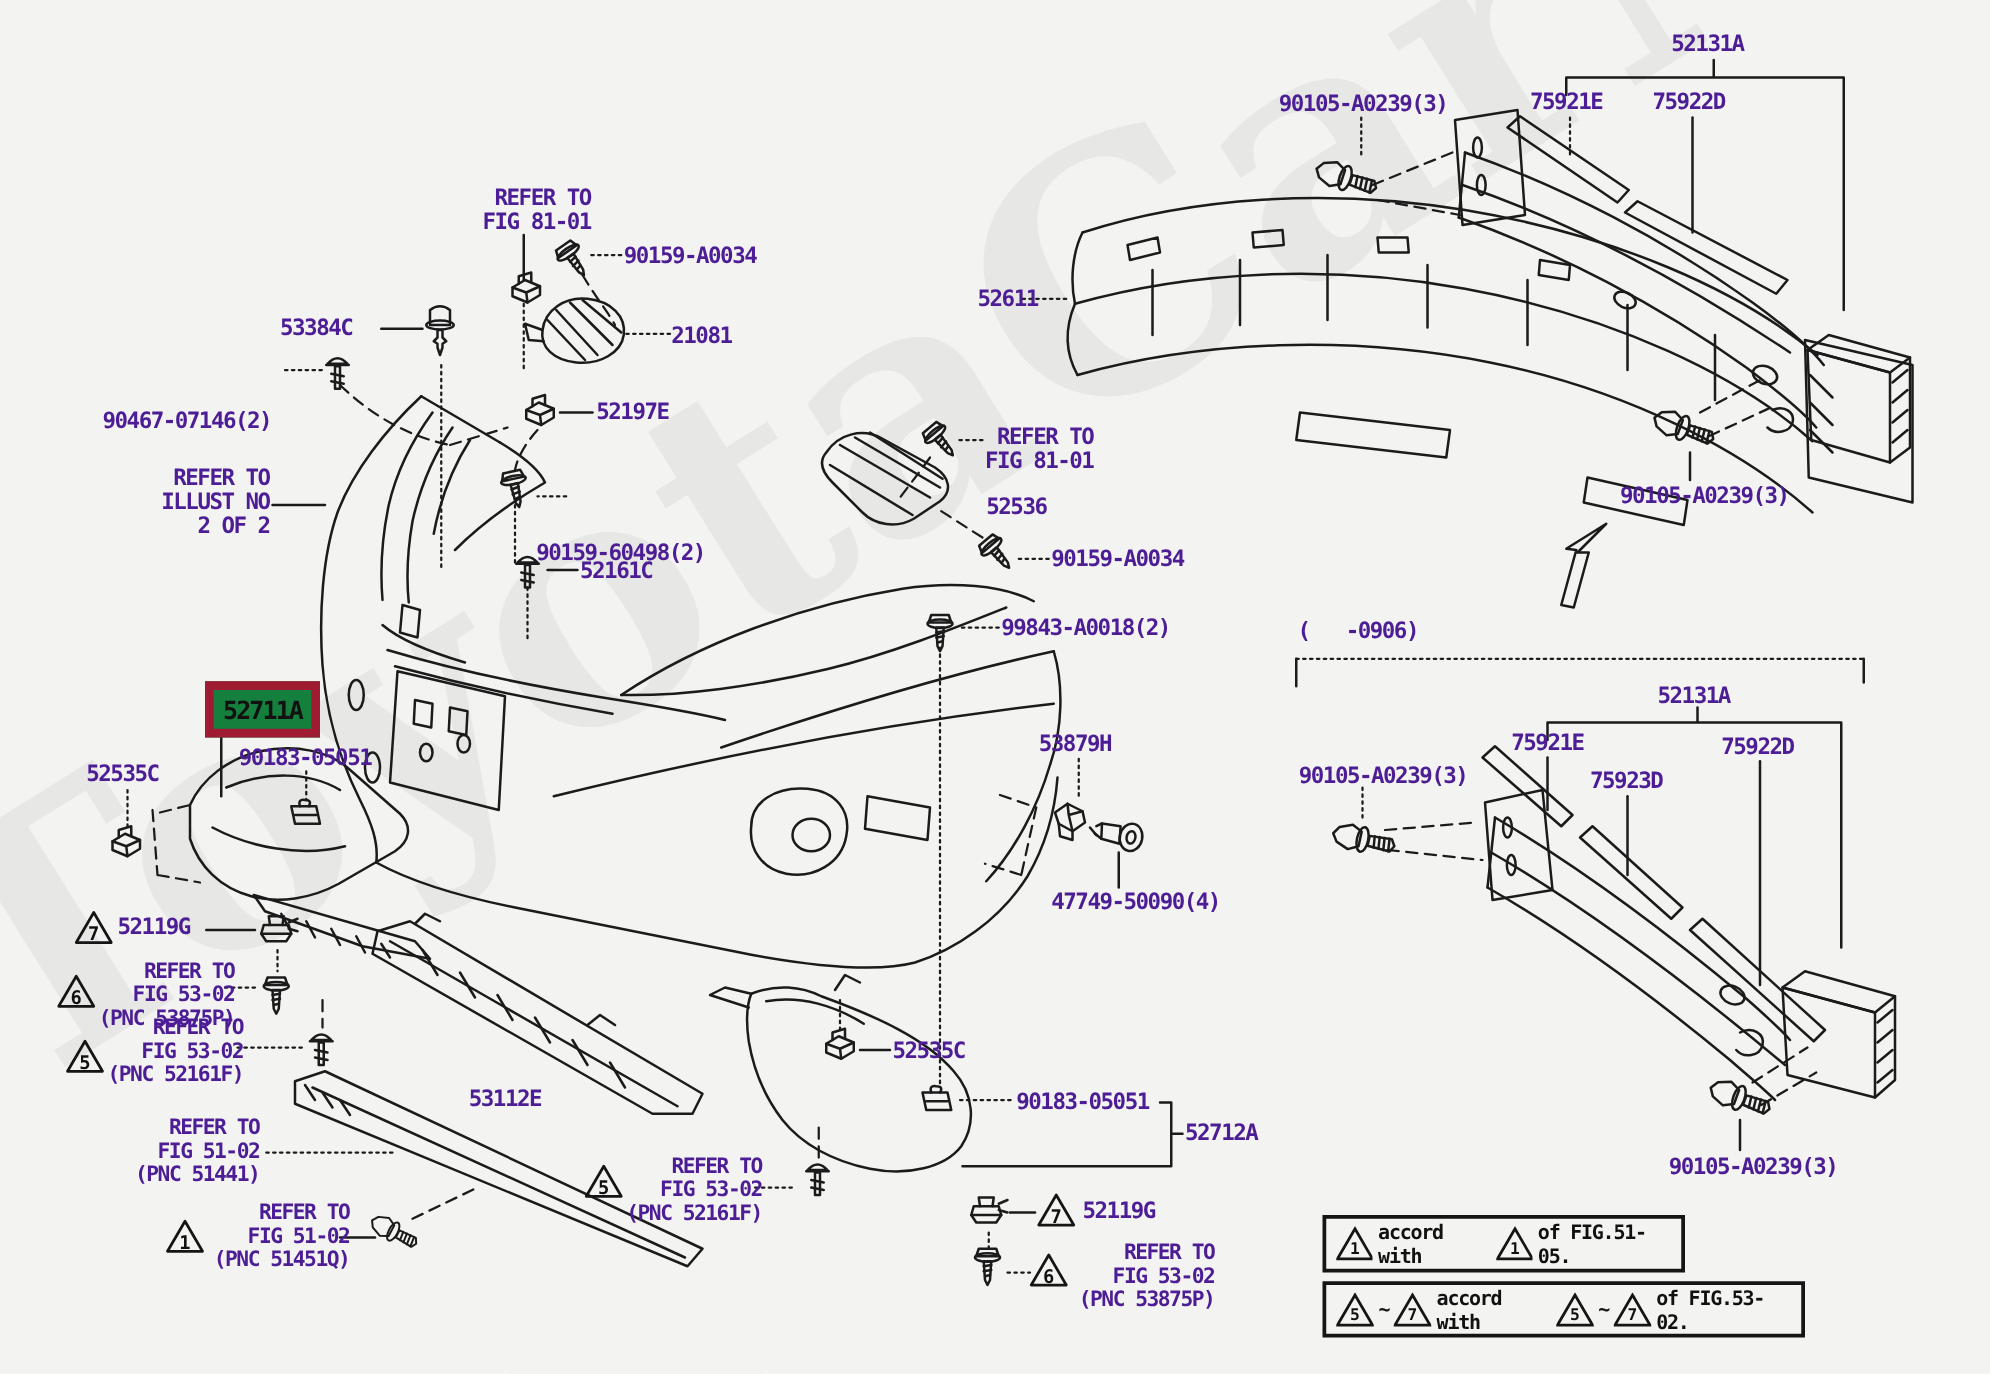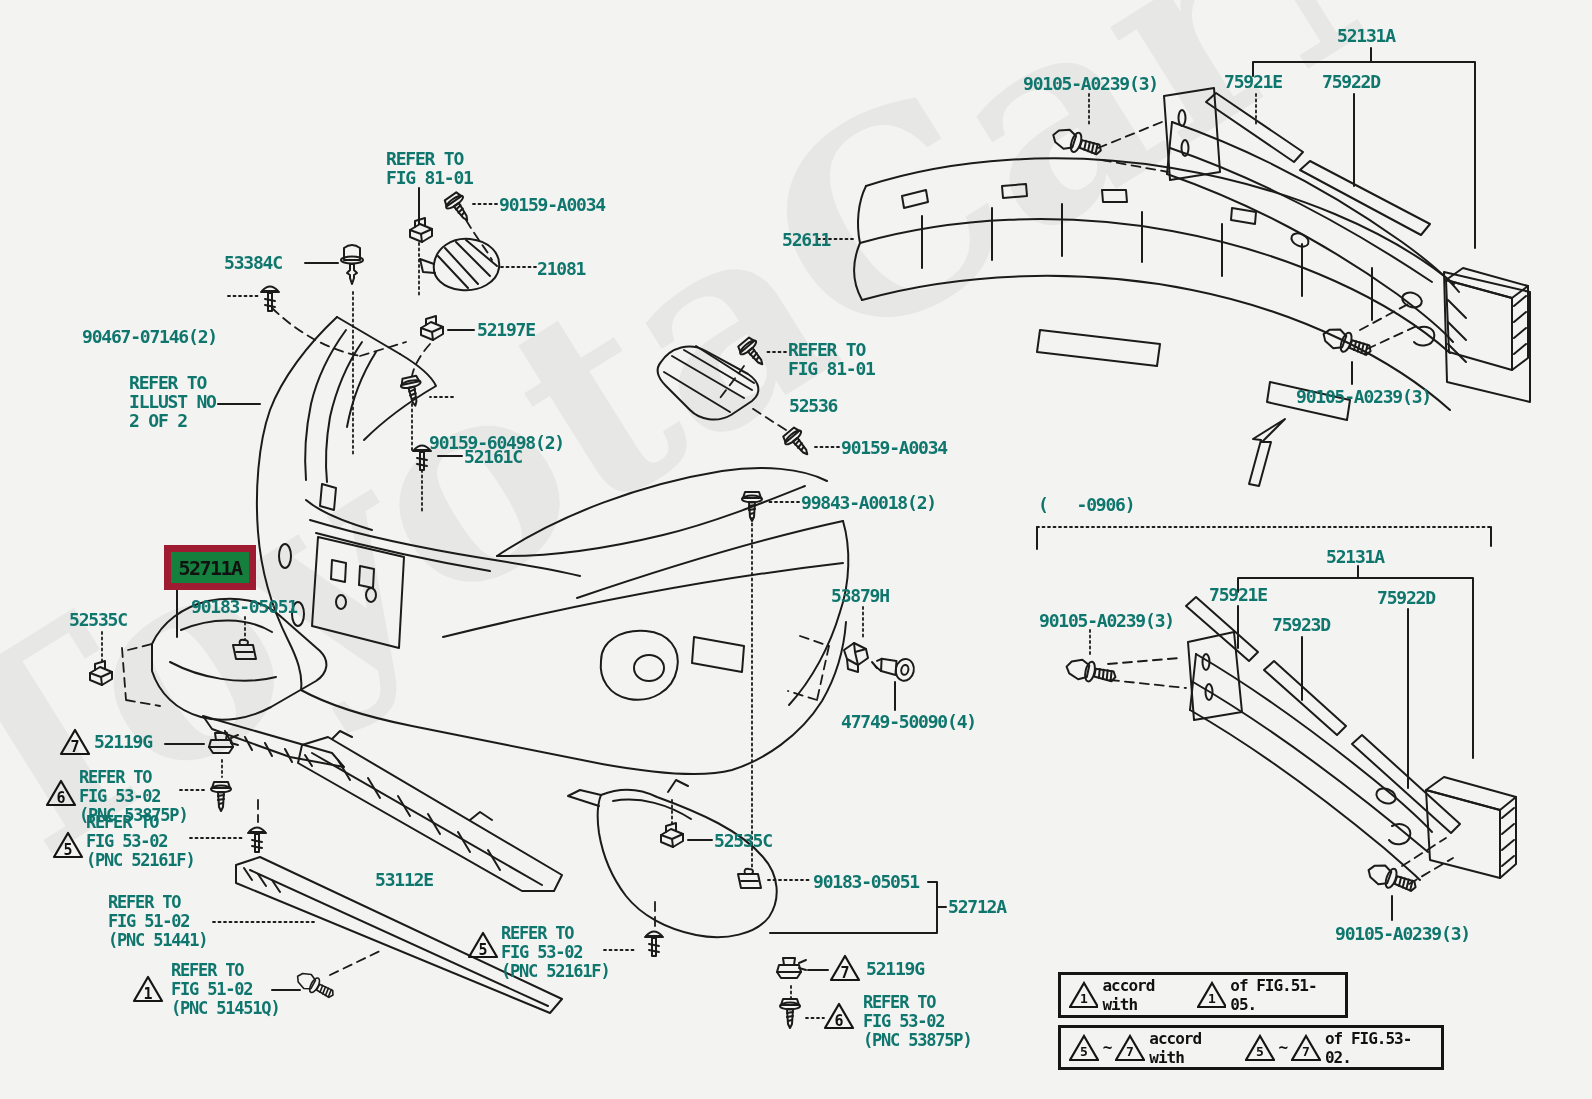--- a/index.html
+++ b/index.html
@@ -3,21 +3,21 @@
 <meta charset="utf-8">
 <style>
   html,body{margin:0;padding:0;}
   #stage{position:relative;width:1592px;height:1099px;background:#f3f3f1;overflow:hidden;
          font-family:"DejaVu Sans Mono","Liberation Mono",monospace;color:#111;}
   .wm{position:absolute;left:-40px;top:640px;font:bold 270px "DejaVu Serif","Liberation Serif",serif;
       color:rgba(45,45,45,0.06);transform:rotate(-32deg);transform-origin:0 50%;white-space:nowrap;
       pointer-events:none;user-select:none;}
   svg.art{position:absolute;left:0;top:0;}
   .lbl{position:absolute;font:bold 18px "DejaVu Sans Mono","Liberation Mono",monospace;
-       letter-spacing:-1.2px;line-height:19px;white-space:pre-line;color:#0f766e;}
+       letter-spacing:-1.2px;line-height:19px;white-space:pre-line;color:#4c1d95;text-align:right;}
   .sm{font-size:17px;}
   .redbox{position:absolute;left:164px;top:545px;width:78px;height:31px;background:#15803d;
           border:7px solid #9e1b32;display:flex;align-items:center;justify-content:center;}
   .redbox .t{font:bold 20px "DejaVu Sans Mono","Liberation Mono",monospace;letter-spacing:-1.5px;}
   .legend{position:absolute;border:3px solid #151515;background:transparent;display:flex;
           align-items:center;gap:4px;padding:0 8px;box-sizing:border-box;}
   .legend span{font:bold 16px "DejaVu Sans Mono","Liberation Mono",monospace;letter-spacing:-1px;}
   .lb1{left:1058px;top:972px;width:290px;height:46px;}
   .lb2{left:1058px;top:1025px;width:386px;height:45px;}
   .code{position:absolute;left:1484px;top:1075px;font:bold 18px "DejaVu Sans Mono","Liberation Mono",monospace;letter-spacing:-1px;margin-top:22px;}

